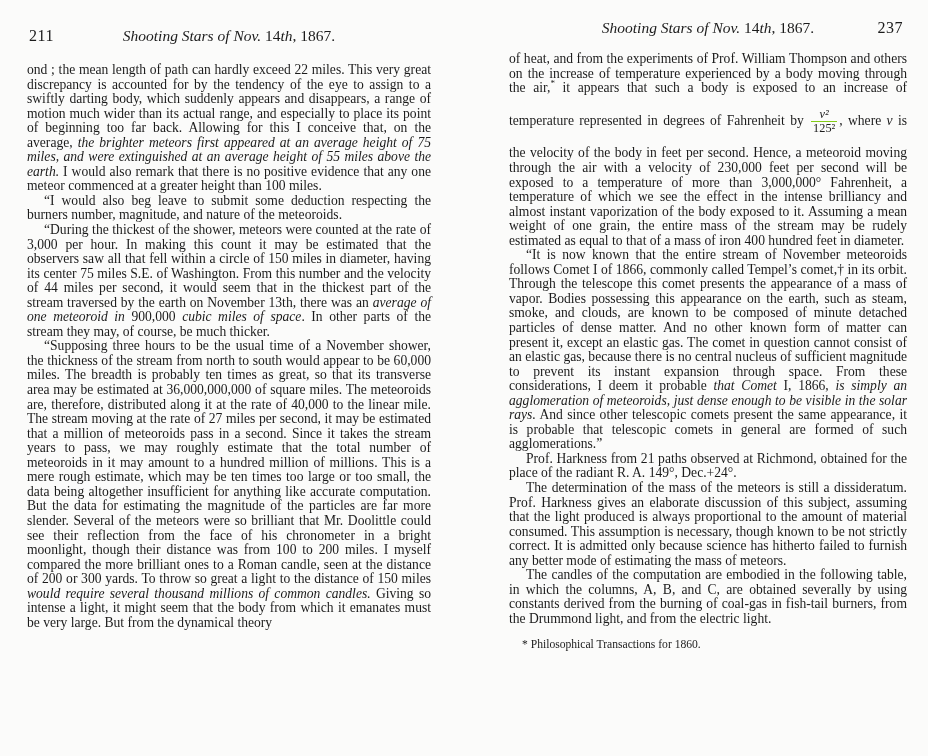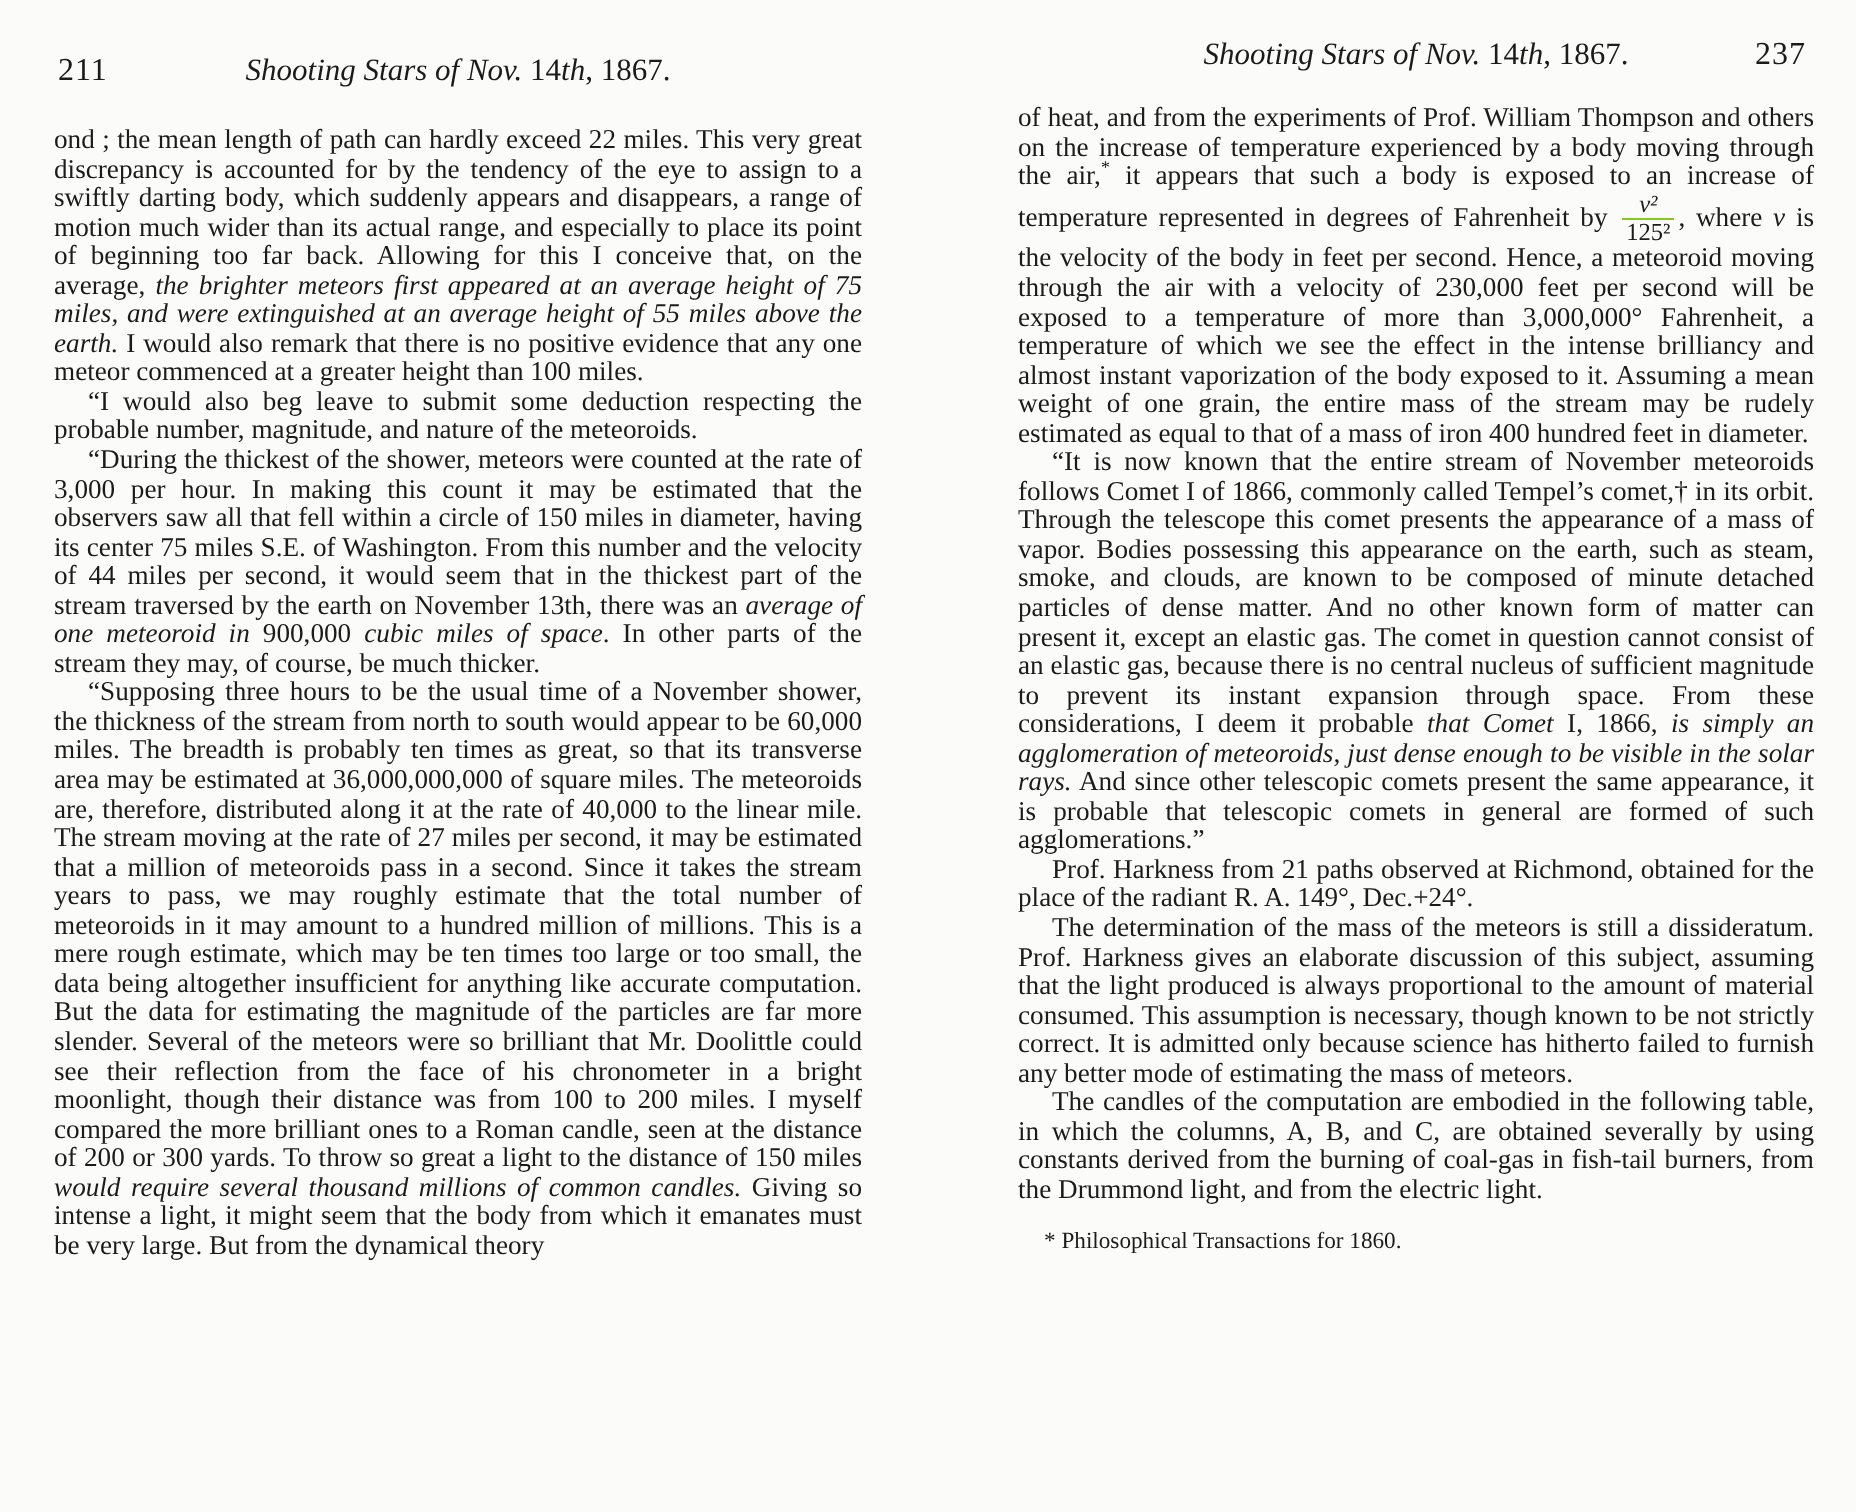--- a/index.html
+++ b/index.html
@@ -18,38 +18,38 @@
   .page-left .pagehead .num{left:2px}
   .page-right .pagehead .num{right:4px}
   .pagehead .title{display:block;text-align:center;white-space:nowrap}
 
   .pagebody{font-size:13.6px;line-height:14.55px;text-align:justify}
   .pagebody p{margin:0}
   .pagebody p.indent{text-indent:17px}
   em{font-style:italic}
   sup{font-size:9px;line-height:0;vertical-align:super}
 
-  .frac{display:inline-block;text-align:center;vertical-align:-0.55em;line-height:1.05;font-size:12.3px;margin:0 2px}
+  .frac{display:inline-block;text-align:center;vertical-align:-0.55em;line-height:1.05;font-size:12.3px;margin:12px 2px}
   .frac .fnum{display:block;font-style:italic;padding:0 4px}
   .frac .fden{display:block;border-top:1px solid #84cc16;padding:0 2px}
 
   .footnotes{margin-top:11px;font-size:11.6px;line-height:13.4px;text-align:justify}
   .footnotes p{margin:0;text-indent:13px}
 </style>
 </head>
 <body>
 
 <div class="page page-left">
   <div class="pagehead">
     <span class="num">211</span>
     <span class="title"><em>Shooting Stars of Nov. </em>14<em>th</em>, 1867.</span>
   </div>
   <div class="pagebody">
       <p>ond ; the mean length of path can hardly exceed 22 miles.  This very great discrepancy is accounted for by the tendency of the eye to assign to a swiftly darting body, which suddenly appears and disappears, a range of motion much wider than its actual range, and especially to place its point of beginning too far back.  Allowing for this I conceive that, on the average, <em>the brighter meteors first appeared at an average height of 75 miles, and were extinguished at an average height of 55 miles above the earth.</em>  I would also remark that there is no positive evidence that any one meteor commenced at a greater height than 100 miles.</p>
-      <p class="indent">“I would also beg leave to submit some deduction respecting the probable number, magnitude, and nature of the meteoroids.</p>
+      <p class="indent">“I would also beg leave to submit some deduction respecting the burners number, magnitude, and nature of the meteoroids.</p>
       <p class="indent">“During the thickest of the shower, meteors were counted at the rate of 3,000 per hour.  In making this count it may be estimated that the observers saw all that fell within a circle of 150 miles in diameter, having its center 75 miles S.E. of Washington.  From this number and the velocity of 44 miles per second, it would seem that in the thickest part of the stream traversed by the earth on November 13th, there was an <em>average of one meteoroid in </em>900,000 <em>cubic miles of space</em>.  In other parts of the stream they may, of course, be much thicker.</p>
       <p class="indent">“Supposing three hours to be the usual time of a November shower, the thickness of the stream from north to south would appear to be 60,000 miles.  The breadth is probably ten times as great, so that its transverse area may be estimated at 36,000,000,000 of square miles.  The meteoroids are, therefore, distributed along it at the rate of 40,000 to the linear mile.  The stream moving at the rate of 27 miles per second, it may be estimated that a million of meteoroids pass in a second.  Since it takes the stream years to pass, we may roughly estimate that the total number of meteoroids in it may amount to a hundred million of millions.  This is a mere rough estimate, which may be ten times too large or too small, the data being altogether insufficient for anything like accurate computation.  But the data for estimating the magnitude of the particles are far more slender.  Several of the meteors were so brilliant that Mr. Doolittle could see their reflection from the face of his chronometer in a bright moonlight, though their distance was from 100 to 200 miles.  I myself compared the more brilliant ones to a Roman candle, seen at the distance of 200 or 300 yards.  To throw so great a light to the distance of 150 miles <em>would require several thousand millions of common candles.</em>  Giving so intense a light, it might seem that the body from which it emanates must be very large.  But from the dynamical theory</p>
     </div>
 </div>
 
 <div class="page page-right">
   <div class="pagehead">
     <span class="title"><em>Shooting Stars of Nov. </em>14<em>th</em>, 1867.</span>
     <span class="num">237</span>
   </div>

